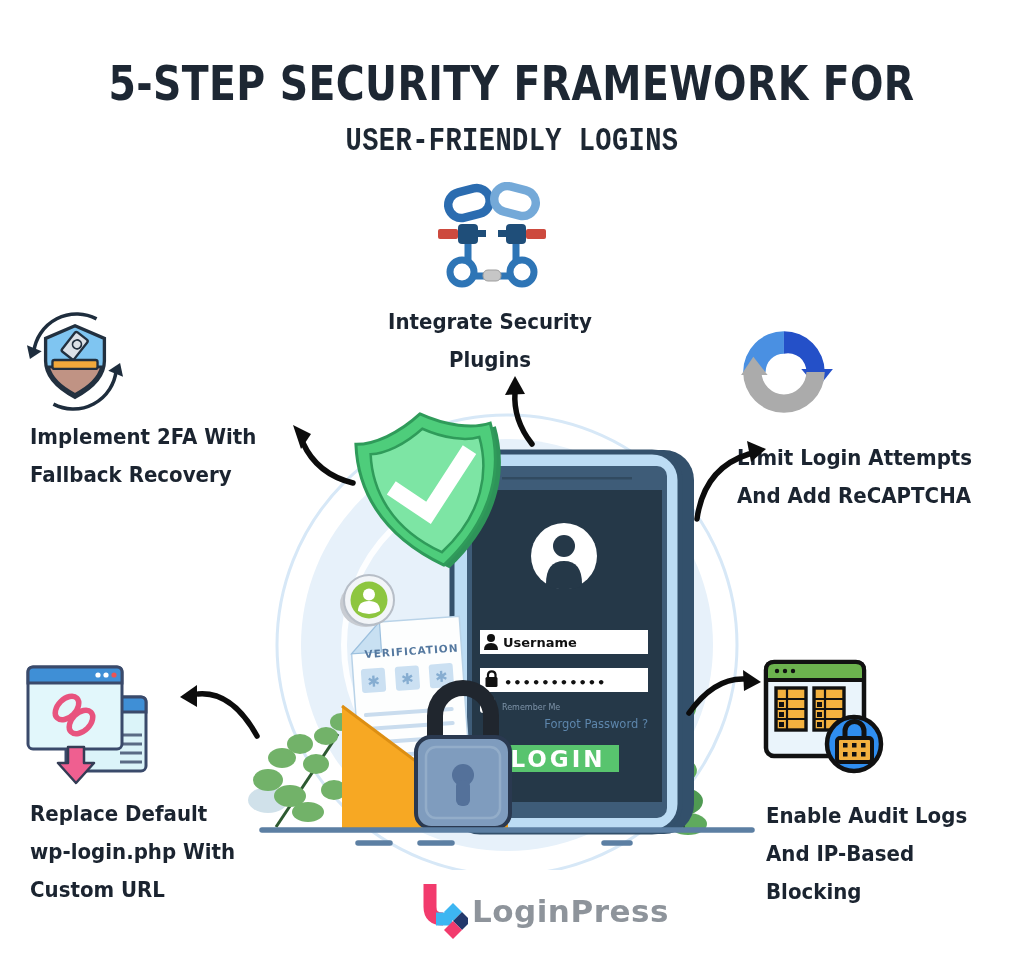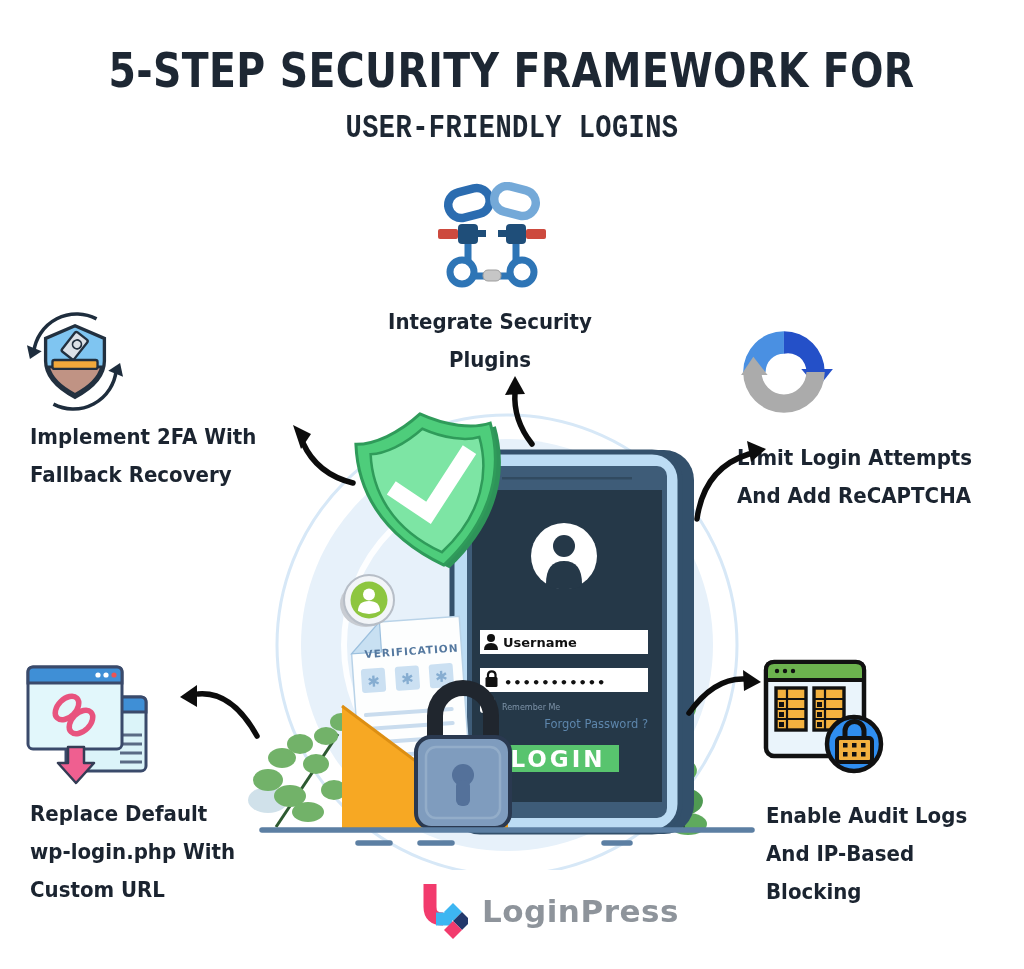--- a/index.html
+++ b/index.html
@@ -1,25 +1,25 @@
 <!DOCTYPE html>
 <html><head>
 <meta charset="utf-8">
 <style>
   html,body{margin:0;padding:0;background:#fff;}
   #canvas{position:relative;width:1024px;height:969px;background:#ffffff;overflow:hidden;
           font-family:"DejaVu Sans",sans-serif;color:#1d2733;}
   .abs{position:absolute;}
-  .title-line{width:100%;text-align:center;font-weight:700;color:#1d2733;}
+  .title-line{width:100%;text-align:center;font-weight:700;color:#1d2733;margin-top:13px;}
   .title-line .tspan{display:inline-block;transform:scaleX(.82);transform-origin:center;white-space:nowrap;letter-spacing:.5px;}
   #title1{top:42px;font-size:48px;}
   #title2{top:110px;font-size:33px;font-family:Liberation Mono, monospace;}
   .step-label{font-weight:700;font-size:22px;line-height:38px;color:#1b2430;transform-origin:left top;transform:scaleX(.9);white-space:nowrap;}
   .step-label.centered{text-align:center;transform-origin:center top;}
-  .logo-row{display:flex;align-items:center;gap:14px;}
+  .logo-row{display:flex;align-items:center;gap:4px;}
   .logo-text{font-size:31px;font-weight:700;color:#8e949b;letter-spacing:.5px;}
   svg{display:block;}
 </style>
 </head>
 <body>
 
 <div id="canvas">
 
   <div id="title1" class="abs title-line">
     <span class="tspan">5-STEP SECURITY FRAMEWORK FOR</span>

